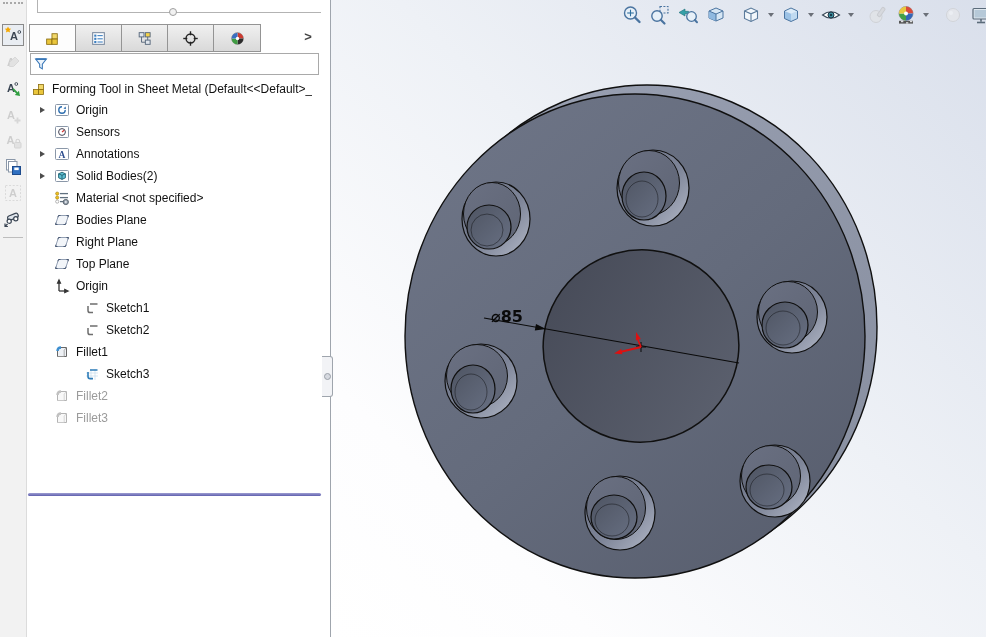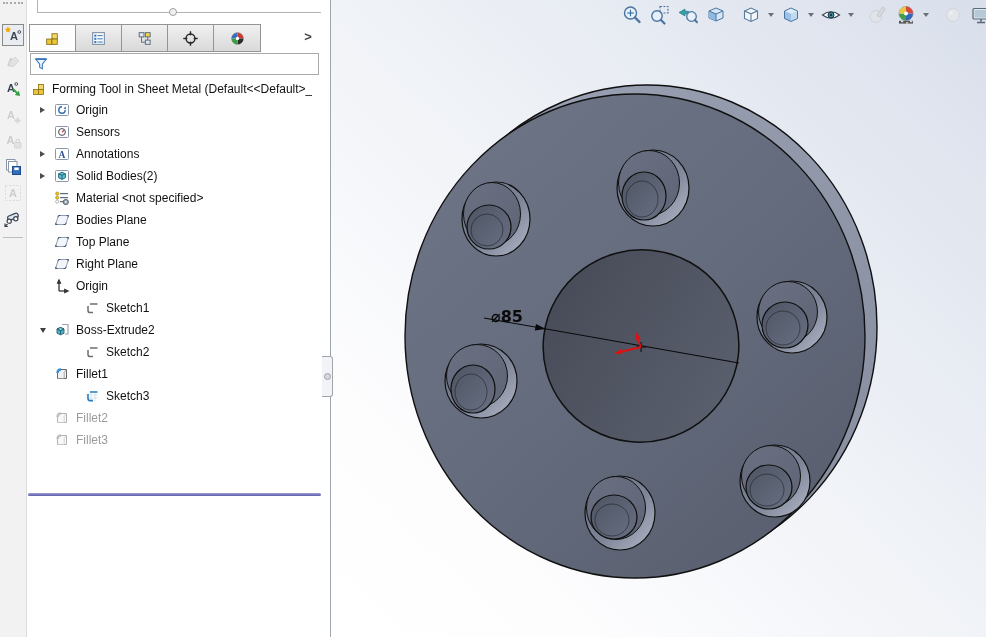--- a/index.html
+++ b/index.html
@@ -438,50 +438,43 @@
         <svg viewBox="0 0 16 16">
             <use href="#ic-plane"></use>
           </svg>
         <span class="lbl">Bodies Plane</span>
       </div>
       <div class="trow">
         <span class="arr"></span>
         <svg viewBox="0 0 16 16">
             <use href="#ic-plane"></use>
           </svg>
+        <span class="lbl">Right Plane</span>
+      </div>
+      <div class="trow">
+        <span class="arr"></span>
+        <svg viewBox="0 0 16 16">
+            <use href="#ic-plane"></use>
+          </svg>
         <span class="lbl">Top Plane</span>
       </div>
       <div class="trow">
         <span class="arr"></span>
         <svg viewBox="0 0 16 16">
-            <use href="#ic-plane"></use>
-          </svg>
-        <span class="lbl">Right Plane</span>
-      </div>
-      <div class="trow">
-        <span class="arr"></span>
-        <svg viewBox="0 0 16 16">
             <use href="#ic-origin"></use>
           </svg>
         <span class="lbl">Origin</span>
       </div>
       <div class="trow">
         <span class="arr"></span>
           <span class="ind2"></span>
         <svg viewBox="0 0 16 16">
             <use href="#ic-sketch"></use>
           </svg>
         <span class="lbl">Sketch1</span>
-      </div>
-      <div class="trow">
-        <span class="arr e"></span>
-        <svg viewBox="0 0 16 16">
-            <use href="#ic-boss"></use>
-          </svg>
-        <span class="lbl">Boss-Extrude2</span>
       </div>
       <div class="trow">
         <span class="arr"></span>
           <span class="ind2"></span>
         <svg viewBox="0 0 16 16">
             <use href="#ic-sketch"></use>
           </svg>
         <span class="lbl">Sketch2</span>
       </div>
       <div class="trow">

